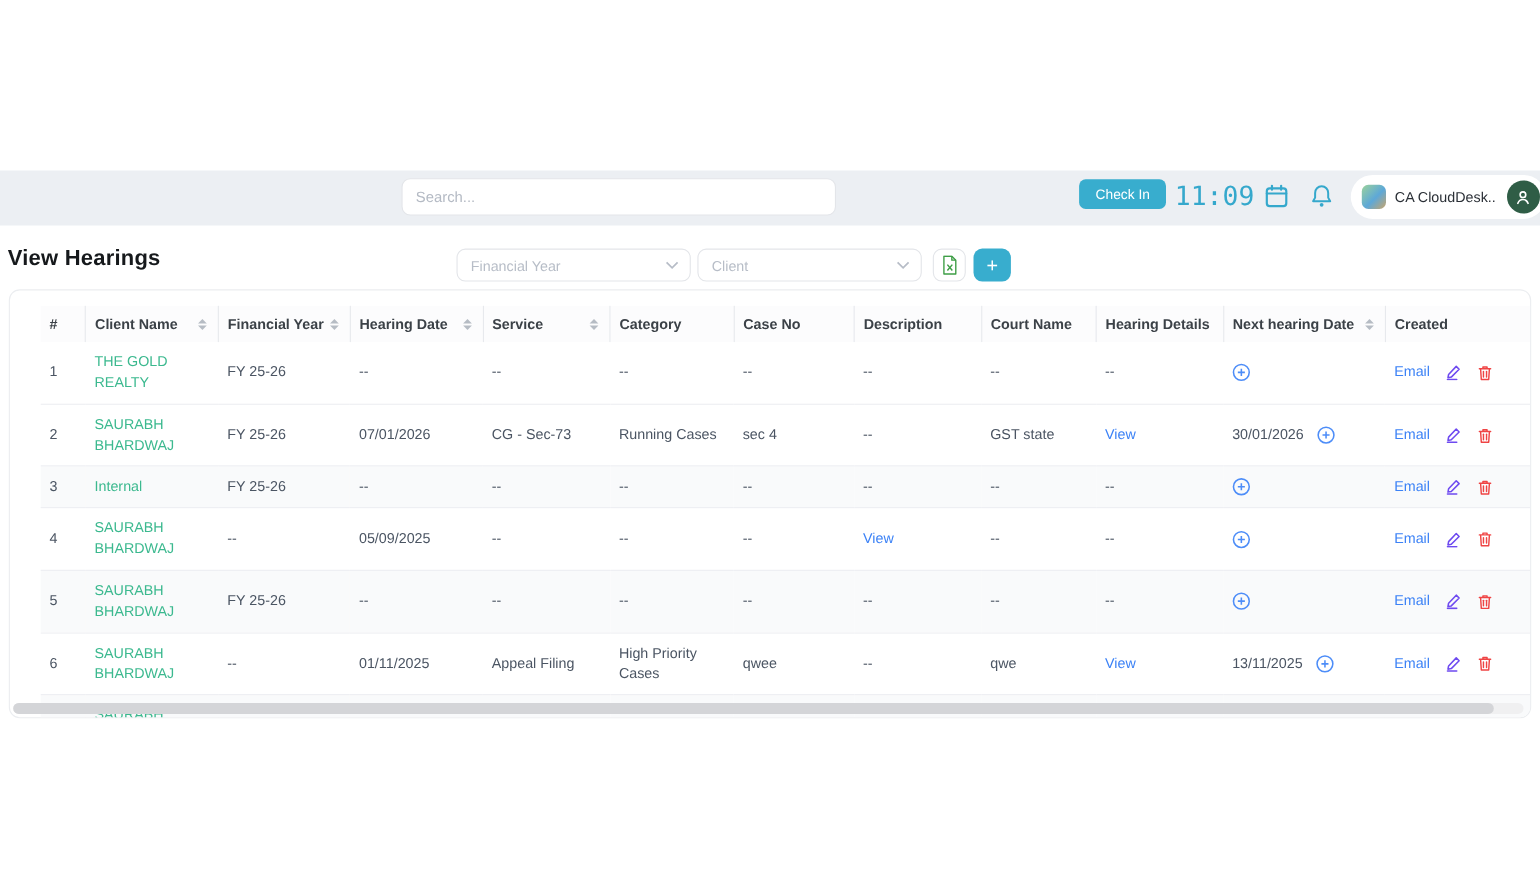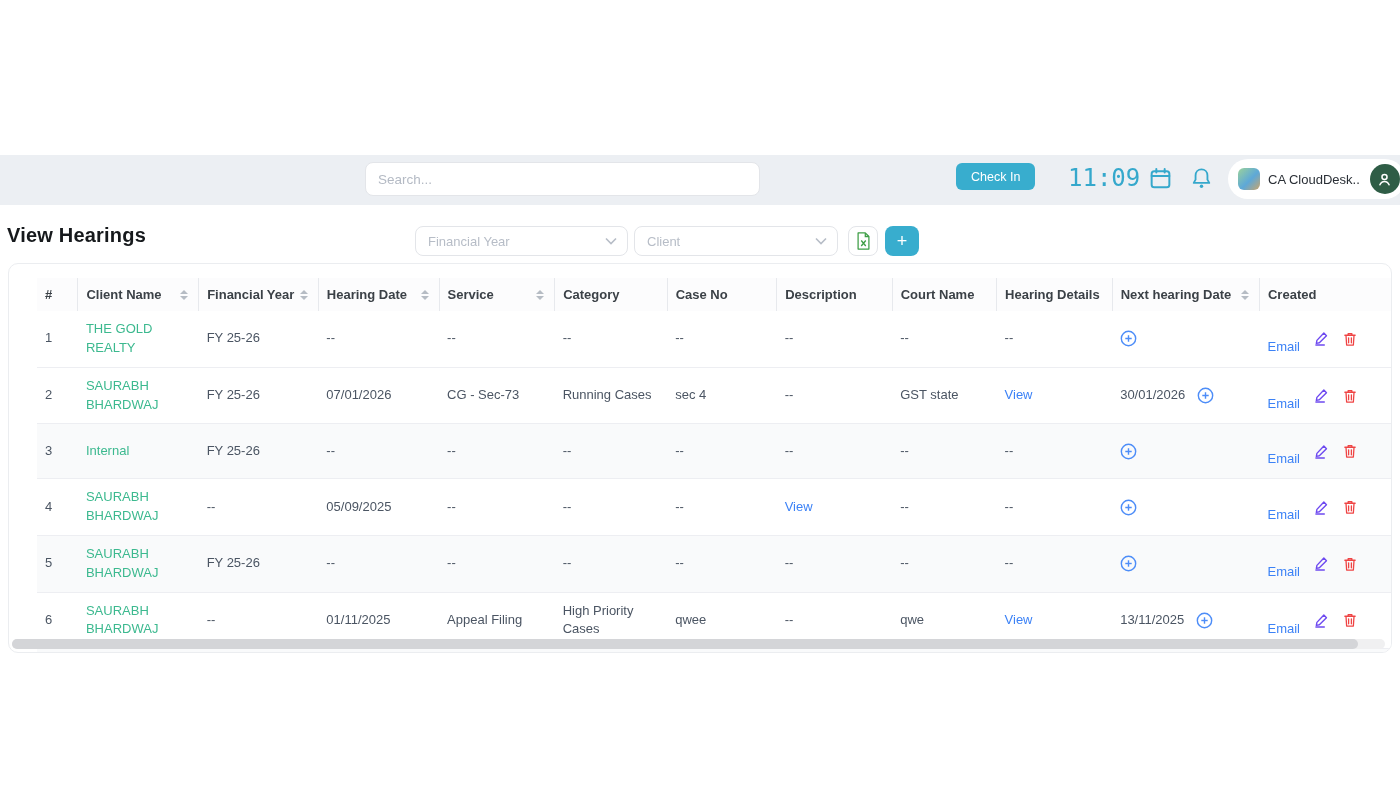--- a/index.html
+++ b/index.html
@@ -10,21 +10,21 @@
   
   .topbar { position:absolute; left:0; top:155px; width:1400px; height:50px; background:#ECEFF3; }
   .search-input { position:absolute; left:365px; top:7px; width:395px; height:34px;
     border:1px solid #E3E5E9; border-radius:8px; background:#fff; padding:0 12px;
     font-size:13.5px; color:#333; outline:none; font-family:"Liberation Sans",sans-serif; }
   .search-input::placeholder { color:#B4BAC4; }
   .toast { position:absolute; left:490px; top:7px; height:38px; background:#fff;
     border-radius:5px; box-shadow:0 3px 10px rgba(0,0,0,.13); display:flex; align-items:center;
     gap:9px; padding:0 16px 0 13px; z-index:5; }
   .toast-text { font-size:13px; color:#3F4650; white-space:nowrap; }
-  .checkin-btn { position:absolute; left:956px; top:8px; height:27px; padding:0 15px;
+  .checkin-btn { position:absolute; left:981px; top:8px; height:27px; padding:0 15px;
     background:#38ADCE; border:none; border-radius:6px; color:#fff; font-size:12.5px;
     cursor:pointer; font-family:"Liberation Sans",sans-serif; }
   .clock { position:absolute; left:1068px; top:9px; font-family:"DejaVu Sans Mono",monospace;
     font-size:24px; color:#35A8CC; letter-spacing:0px; }
   .icon-btn { position:absolute; top:11px; width:26px; height:26px; background:none; border:none;
     cursor:pointer; padding:0; }
   .cal-btn { left:1147px; } .bell-btn { left:1188px; }
   .account-pill { position:absolute; left:1228px; top:4px; height:40px; min-width:164px;
     background:#fff; border-radius:20px; display:flex; align-items:center; gap:8px;
     padding:0 5px 0 10px; }
@@ -62,21 +62,21 @@
   .sort-icon i { display:block; width:0; height:0; border-left:4px solid transparent;
     border-right:4px solid transparent; }
   .sort-icon .up { border-bottom:4px solid #B6BCC4; }
   .sort-icon .dn { border-top:4px solid #B6BCC4; }
   tbody td { font-size:13px; color:#4B5563; padding:9px 8px; border-bottom:1px solid #EDEEF2;
     vertical-align:middle; line-height:1.45; }
   tbody tr { background:#fff; }
   tbody tr:nth-child(2n+3) { background:#F9FAFB; }
   td.client { color:#3CB98F; }
   .lnk { color:#3C82F6; cursor:pointer; }
-  .email-lnk { color:#3C82F6; cursor:pointer;margin-top:17px; }
+  .email-lnk { color:#3C82F6; cursor:pointer; }
   .next-cell { display:flex; align-items:center; gap:12px; }
   .action-cell { display:flex; align-items:center; gap:14px; }
   .ico { display:inline-flex; cursor:pointer; }
 
   
   .hscroll-track { position:absolute; left:3px; right:6px; bottom:3px; height:10px;
     background:#F0F0F1; border-radius:5px; }
   .hscroll-thumb { position:absolute; left:0; top:0; height:10px; width:98%;
     background:#D4D5D8; border-radius:5px; cursor:pointer; }
 </style>

